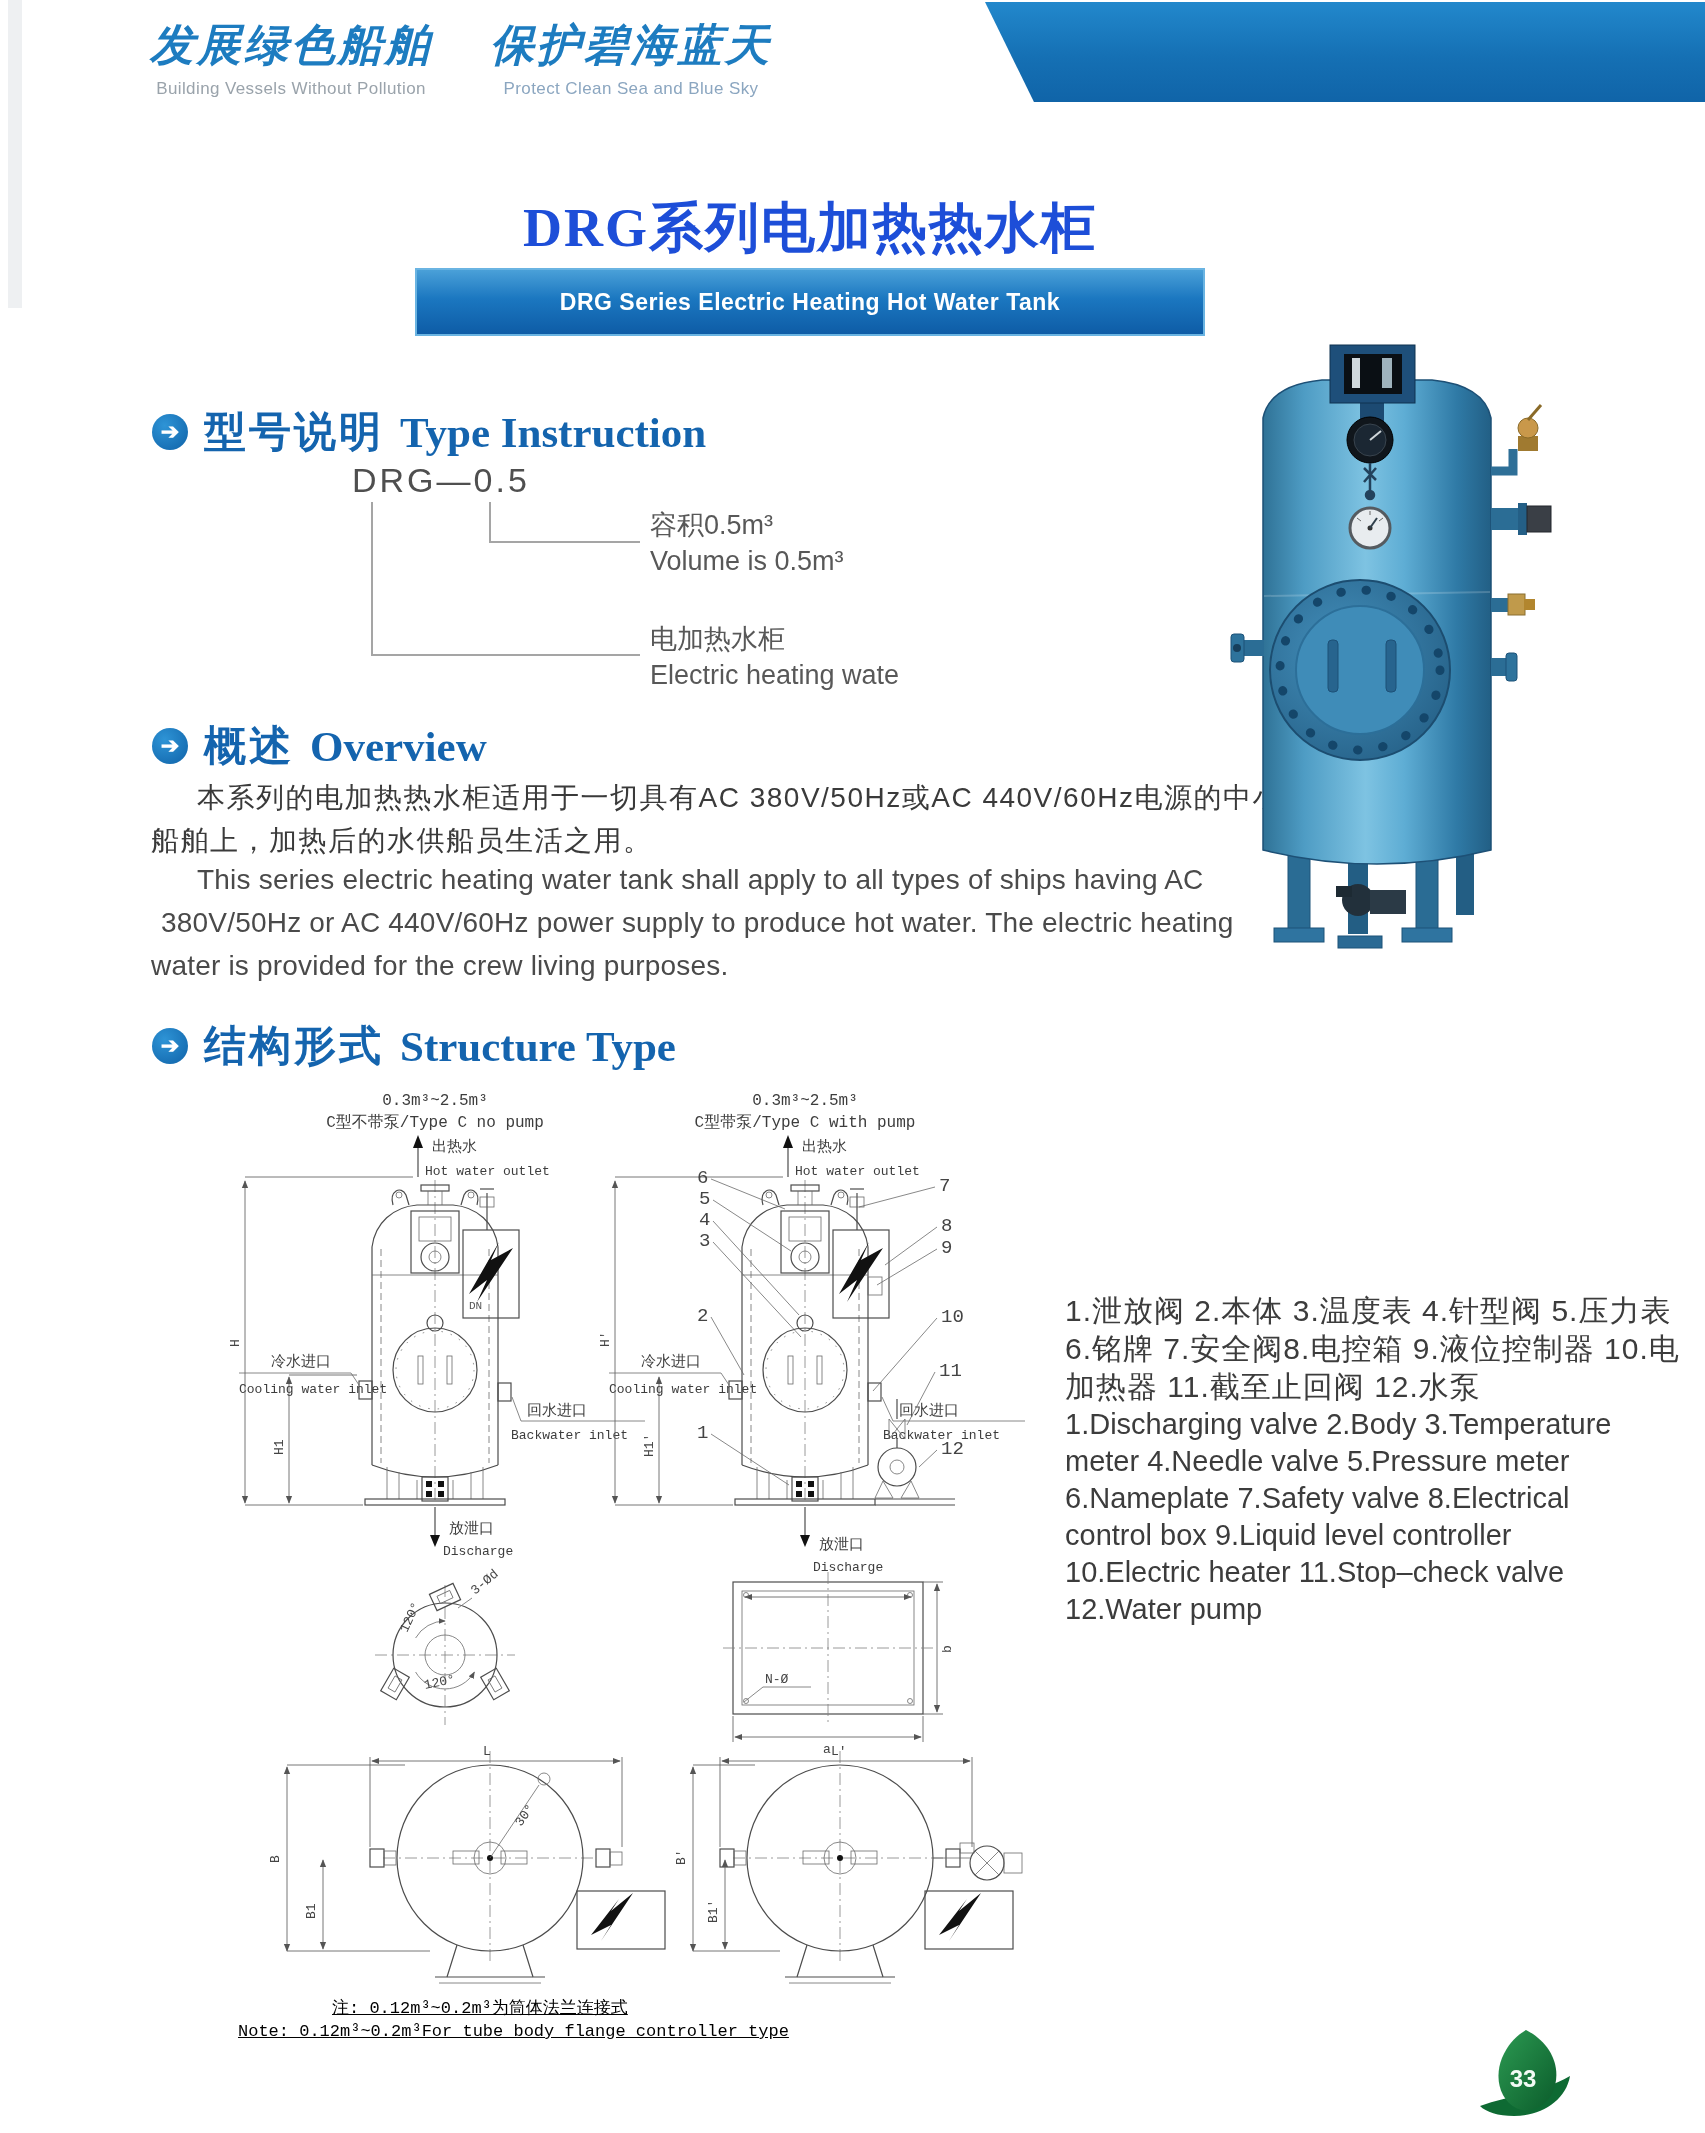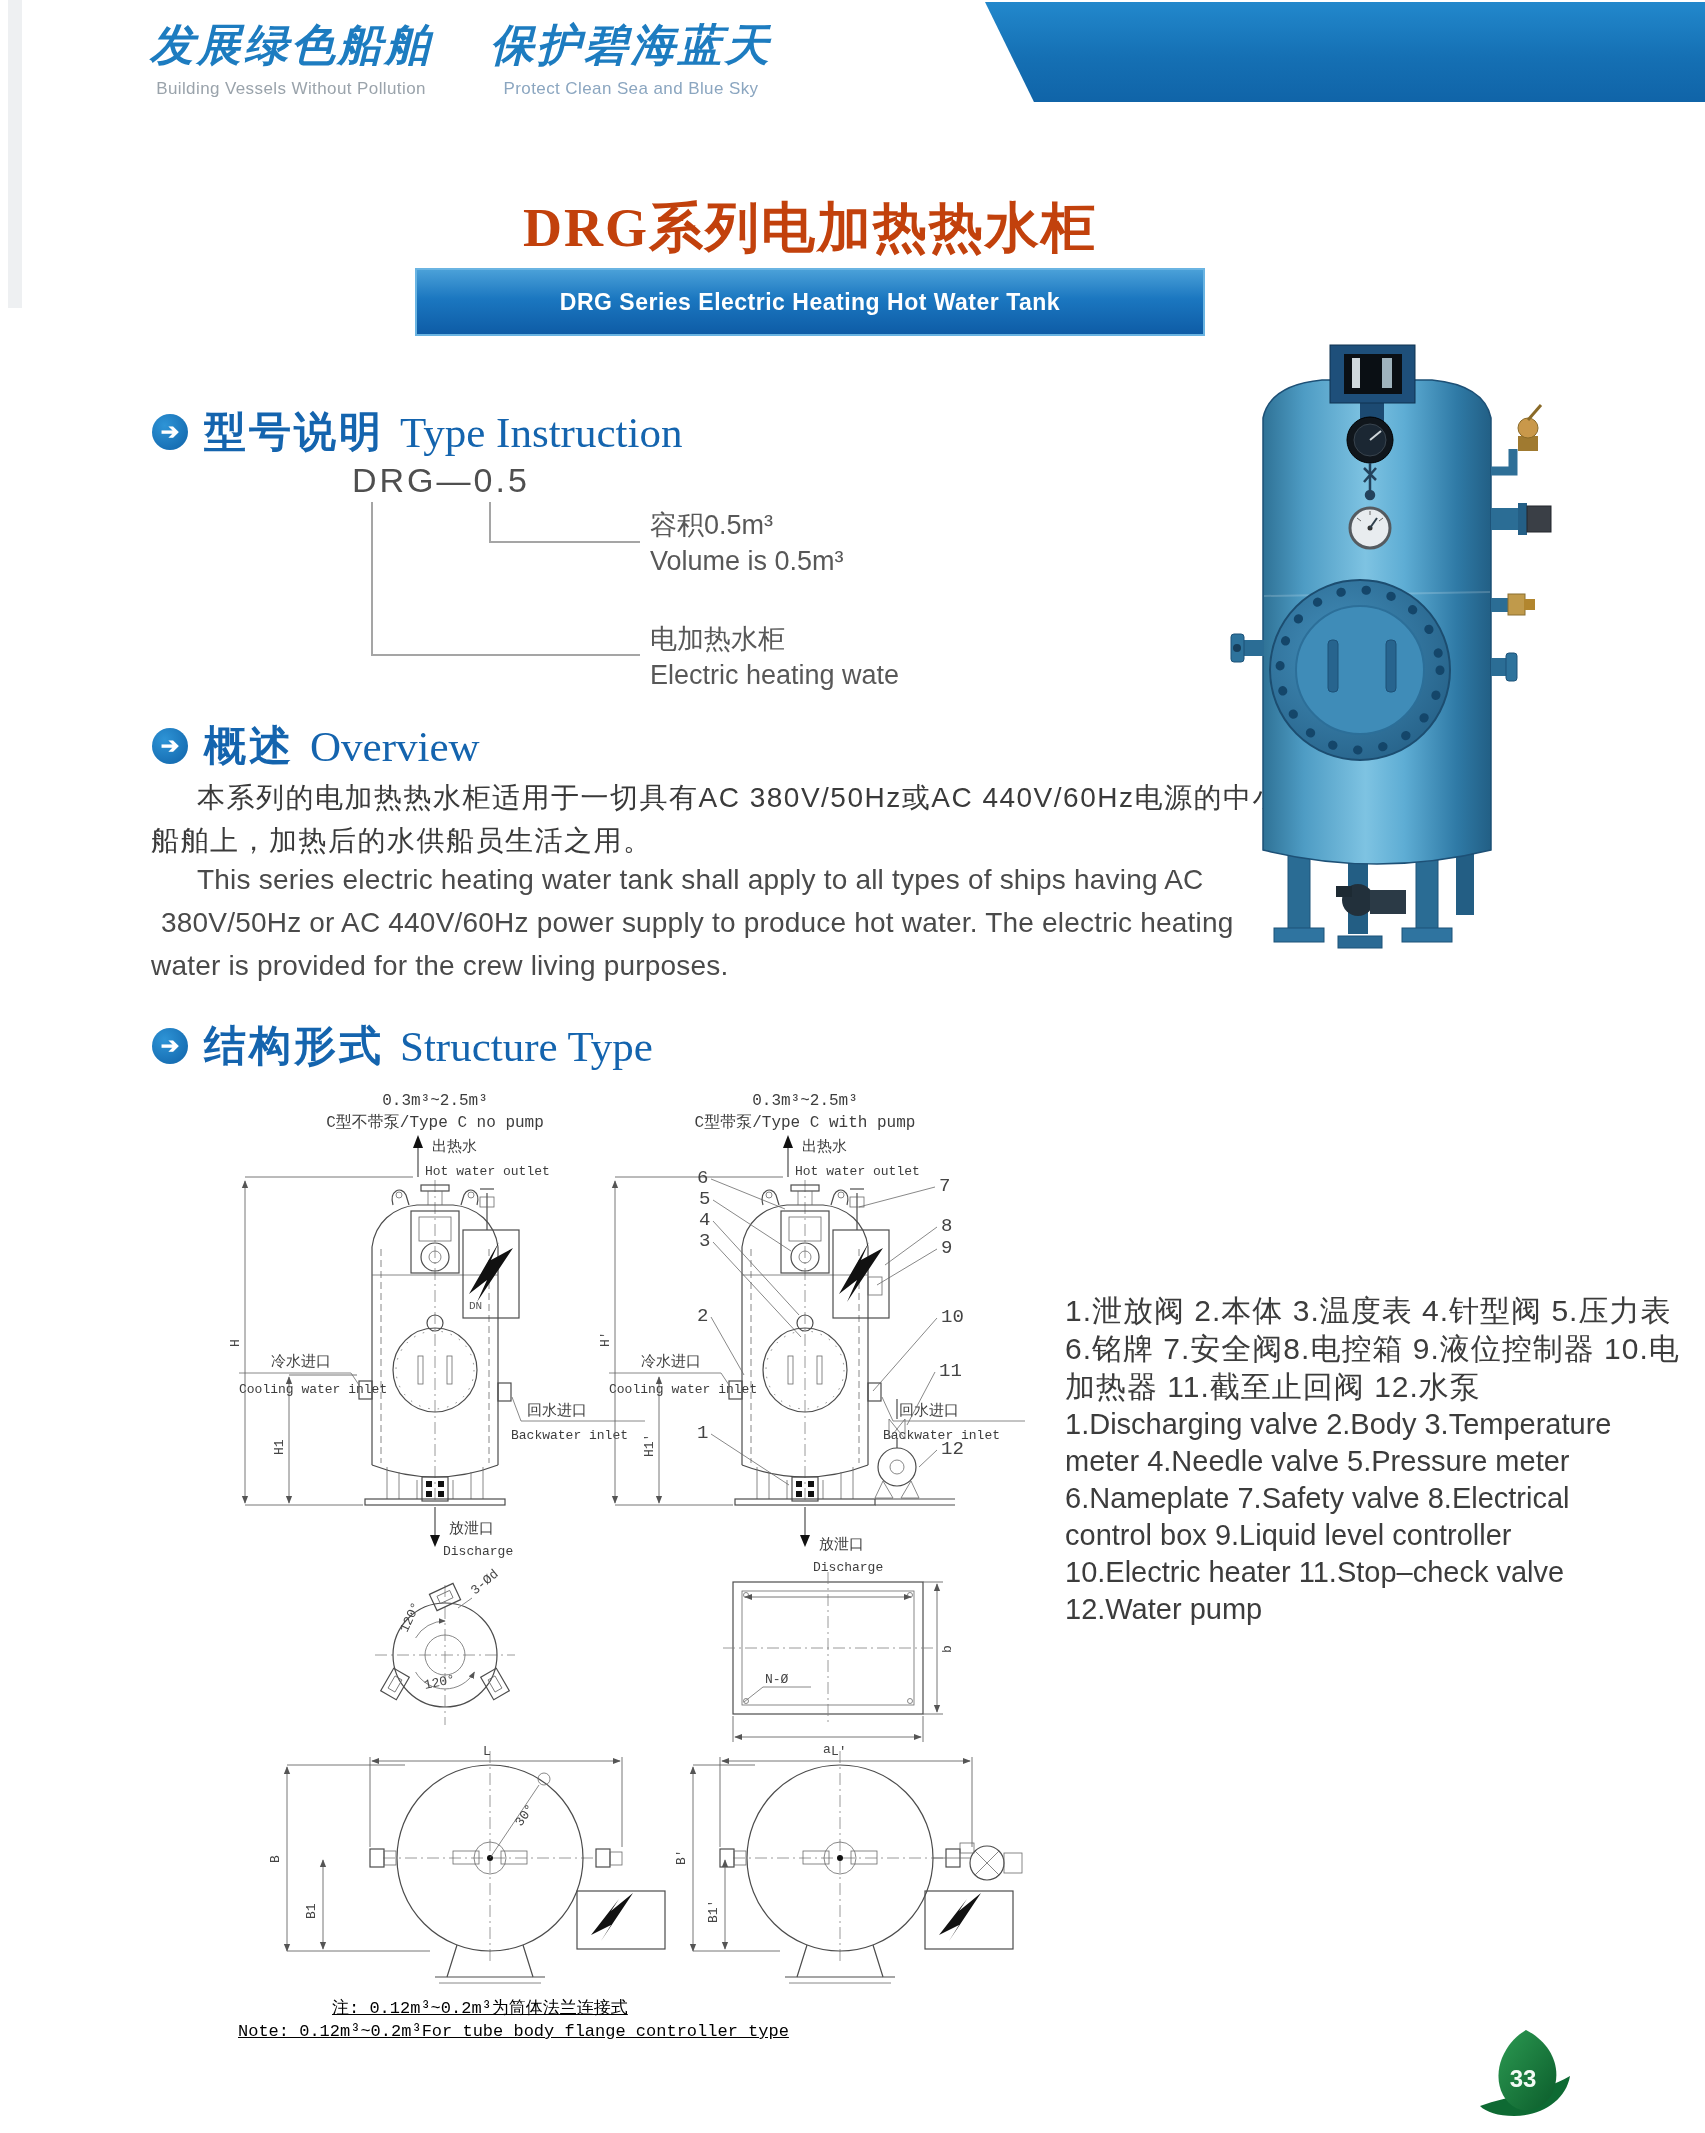--- a/index.html
+++ b/index.html
@@ -14,35 +14,35 @@
   .slogan-en{font-size:17px;letter-spacing:.4px;white-space:nowrap;}
   .slogan-en.gray{color:#9aa3ab;}
   .slogan-en.blue{color:#8ba6c0;}
   .header-band{left:985px;top:2px;width:720px;height:100px;
                background:linear-gradient(180deg,#2288cc 0%,#1570b4 55%,#1064a8 100%);
                clip-path:polygon(0 0,100% 0,100% 100%,6.8% 100%);}
 
   
   .main-title{left:415px;top:192px;width:790px;text-align:center;
               font-family:"Liberation Serif",serif;font-weight:900;font-size:54px;
-              color:#c2410c;letter-spacing:2px;white-space:nowrap;}
+              color:#1d4ed8;letter-spacing:2px;white-space:nowrap;}
   .banner{left:415px;top:268px;width:790px;height:68px;
           background:linear-gradient(180deg,#4aa0d8 0%,#1b77c0 45%,#0e5ca6 100%);
           border:2px solid #6ab4e2;box-sizing:border-box;
           display:flex;align-items:center;justify-content:center;}
   .banner span{color:#fff;font-weight:bold;font-size:23px;letter-spacing:.5px;white-space:nowrap;}
 
   
   .heading{display:flex;align-items:center;gap:16px;}
   .heading-icon{width:36px;height:36px;border-radius:50%;flex:0 0 36px;
                 background:radial-gradient(circle at 35% 32%,#2e94d6,#0f62a8);
                 color:#fff;display:flex;align-items:center;justify-content:center;
                 font-size:22px;font-weight:bold;}
   .heading-zh{font-size:42px;font-weight:bold;color:#1464ae;letter-spacing:3px;white-space:nowrap;}
-  .heading-en{font-size:43px;font-weight:normal;color:#1464ae;
+  .heading-en{font-size:43px;font-weight:bold;color:#1464ae;
               font-family:"Liberation Serif",serif;white-space:nowrap;}
 
   
   .body-line{font-size:28px;color:#3a3a3a;white-space:nowrap;}
   .body-line.zh{letter-spacing:1.5px;}
   .body-line.en{color:#4a4a4a;letter-spacing:.2px;}
 
   
   .parts{width:610px;color:#3c3c3c;}
   .parts .pl-zh{font-size:30px;line-height:38px;letter-spacing:1px;white-space:nowrap;}

